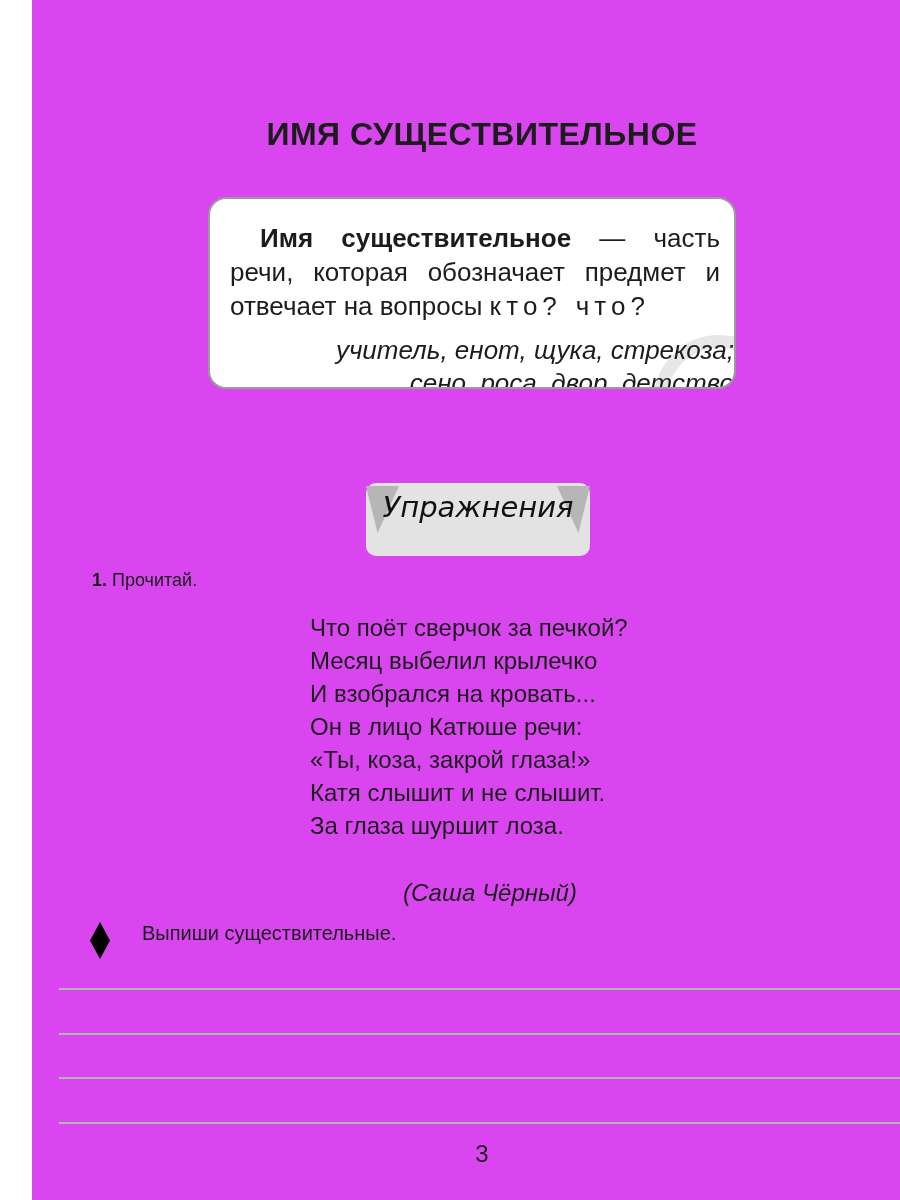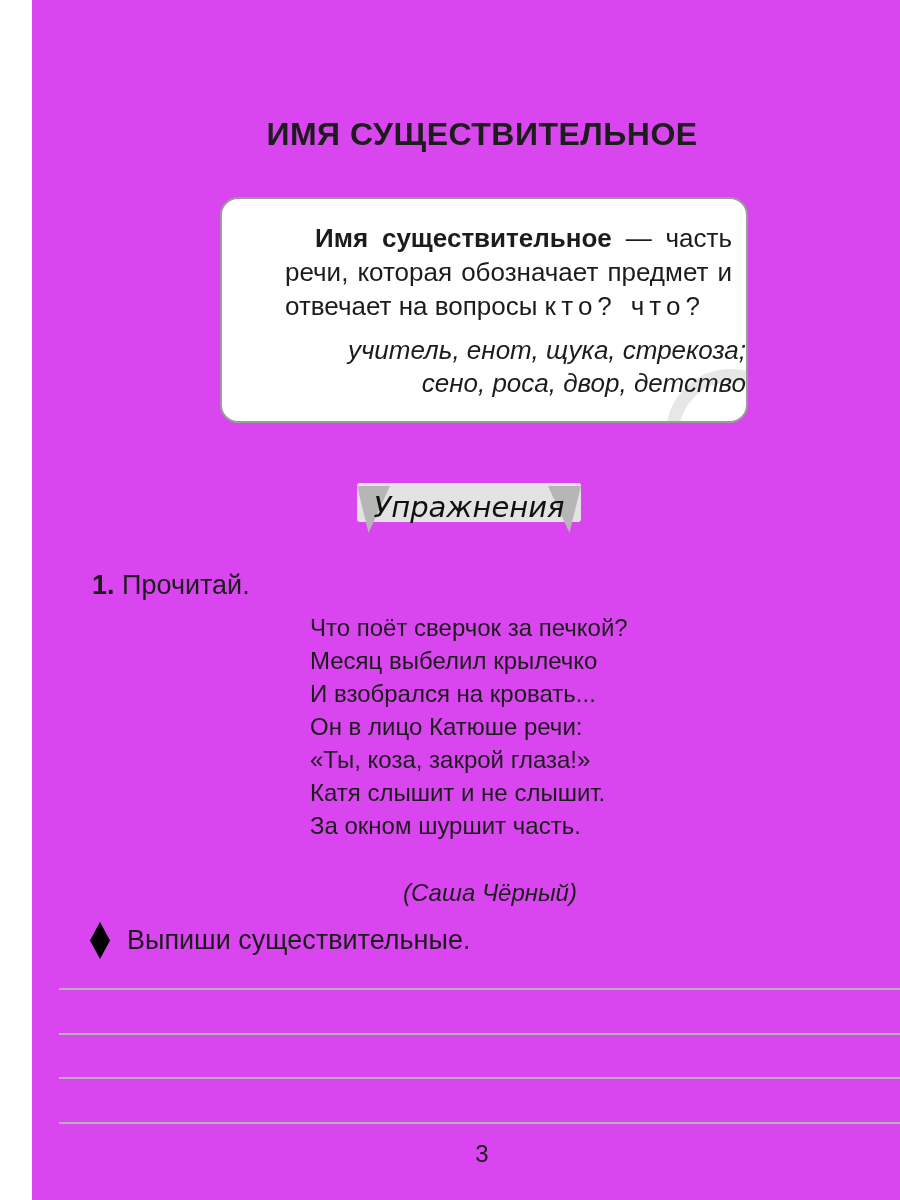--- a/index.html
+++ b/index.html
@@ -22,30 +22,29 @@
     width: 100%;
     text-align: center;
     font-size: 32px;
     font-weight: bold;
     letter-spacing: 0.5px;
   }
 
   
   .def-box {
     position: absolute;
-    left: 188px;
+    left: 176px;
     top: 197px;
     width: 528px;
-    height: 226px;
+    height: 192px;
     box-sizing: border-box;
     border: 2px solid #9b9b9b;
     border-radius: 18px;
     overflow: hidden;
     background: #ffffff;
-    padding-left: 43px;
   }
   .def-arc {
     position: absolute;
     right: -50px;
     bottom: -78px;
     width: 104px;
     height: 104px;
     border: 13px solid #e7e7e7;
     border-radius: 50%;
     background: transparent;
@@ -66,26 +65,26 @@
     margin-top: 11px;
     text-align: right;
     font-style: italic;
     font-size: 26px;
     line-height: 33px;
   }
 
   
   .banner {
     position: absolute;
-    left: 325px;
+    left: 334px;
     top: 483px;
     width: 224px;
-    height: 39px;
+    height: 73px;
     background: #e3e3e3;
-    border-radius: 3px;
+    border-radius: 10px;
   }
   .banner-label {
     position: absolute;
     top: 7px;
     left: 0;
     width: 100%;
     text-align: center;
     font-size: 29px;
     font-style: italic;
     font-family: "DejaVu Sans", sans-serif;
@@ -99,21 +98,21 @@
     background: #b6b6b6;
   }
   .fold-left  { left: 0;  clip-path: polygon(0 0, 100% 0, 35% 100%); }
   .fold-right { right: 0; clip-path: polygon(0 0, 100% 0, 65% 100%); }
 
   
   .ex-line {
     position: absolute;
     left: 60px;
     top: 570px;
-    font-size: 27px;
+    font-size: 18px;
   }
   .ex-num { font-weight: bold; }
 
   .poem {
     position: absolute;
     left: 278px;
     top: 611px;
     font-size: 24px;
     line-height: 33px;
     white-space: nowrap;
@@ -127,23 +126,22 @@
     text-align: center;
     font-size: 24px;
     font-style: italic;
   }
 
   .task {
     position: absolute;
     left: 58px;
     top: 922px;
     display: flex;
-    align-items: center;
-    gap: 17px;
-    font-size: 27px;
+    gap: 32px;
+    font-size: 20px;
   }
   .diamond {
     width: 20px;
     height: 37px;
     background: #000000;
     clip-path: polygon(50% 0, 100% 50%, 50% 100%, 0 50%);
     flex: 0 0 auto;
   }
 
   
@@ -192,21 +190,21 @@
 
   <div class="ex-line"><span class="ex-num">1.</span> <span>Прочитай.</span></div>
 
   <div class="poem">
     <div>Что поёт сверчок за печкой?</div>
     <div>Месяц выбелил крылечко</div>
     <div>И взобрался на кровать...</div>
     <div>Он в лицо Катюше речи:</div>
     <div>«Ты, коза, закрой глаза!»</div>
     <div>Катя слышит и не слышит.</div>
-    <div>За окном шуршит часть.</div>
+    <div>За глаза шуршит лоза.</div>
   </div>
 
   <div class="attribution">(Саша Чёрный)</div>
 
   <div class="task">
     <span class="diamond"></span>
     <span>Выпиши существительные.</span>
   </div>
 
   <div class="wline wline-1"></div>

